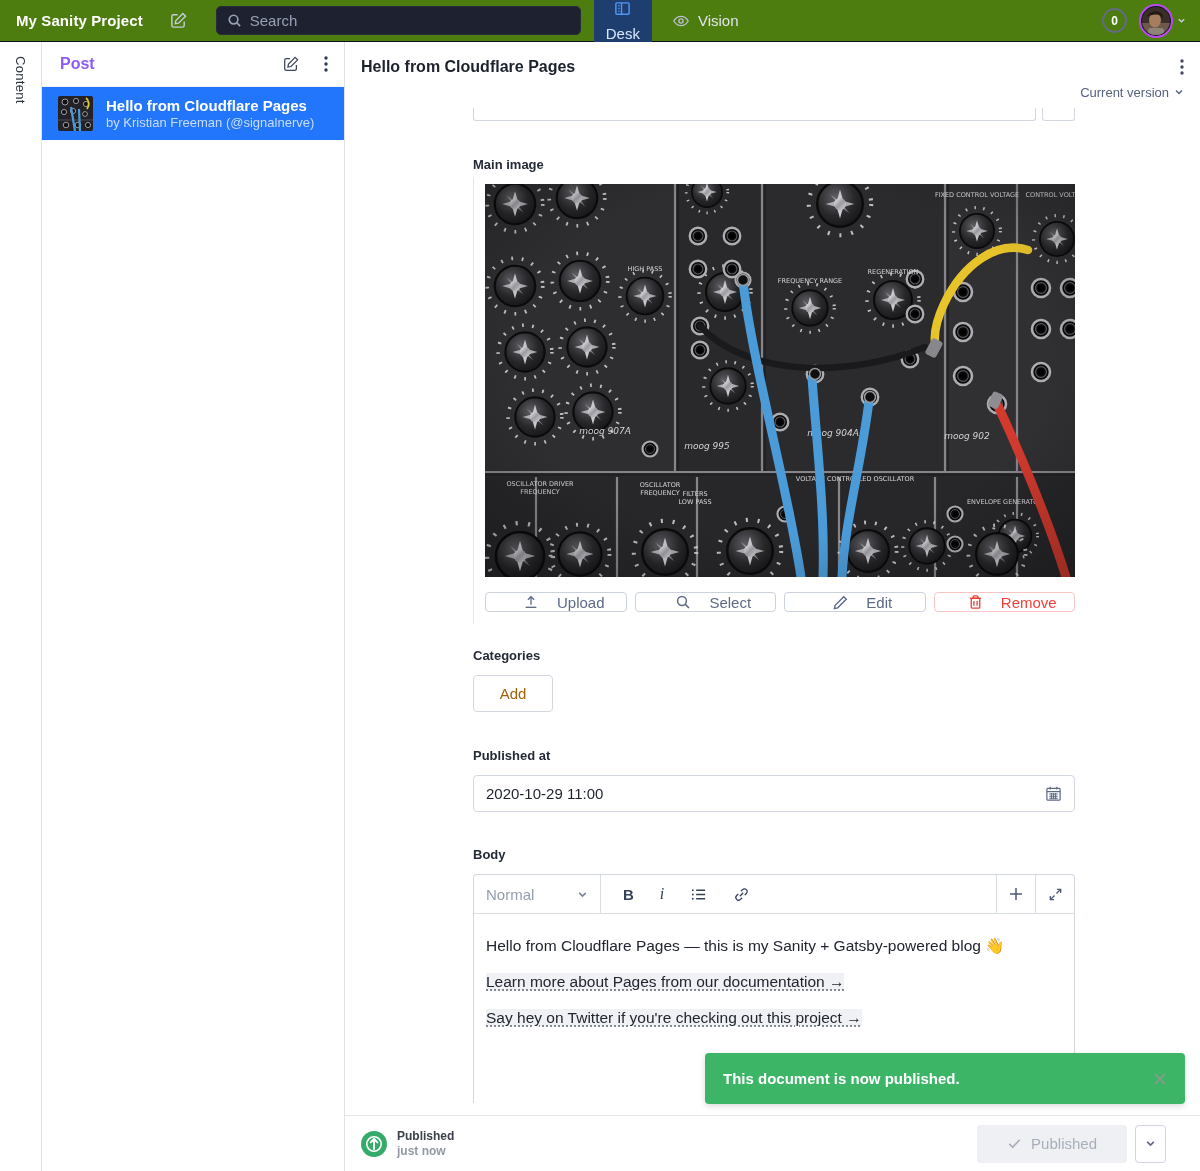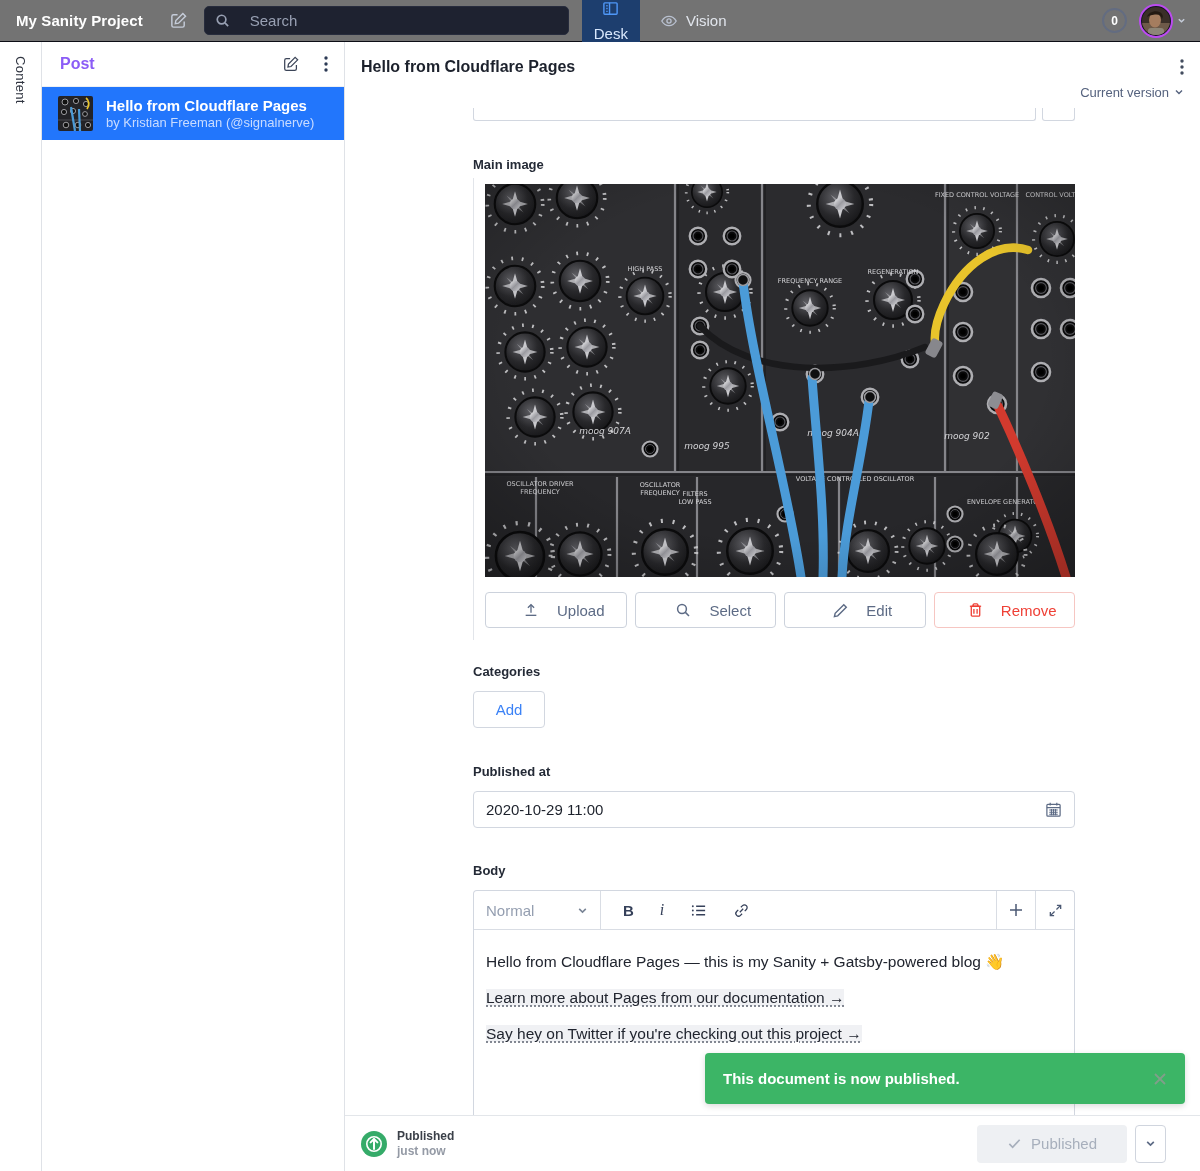--- a/index.html
+++ b/index.html
@@ -1,27 +1,27 @@
 <!DOCTYPE html>
 <html><head>
 <meta charset="utf-8">
 <style>
   * { box-sizing: border-box; margin: 0; padding: 0; }
   html,body { width:1200px; height:1171px; overflow:hidden; background:#fff;
     font-family:"Liberation Sans", sans-serif; }
   svg { display:block; }
 
   
-  .topbar { height:42px; background:#737373; display:flex; align-items:center;
+  .topbar { height:42px; background:#4d7c0f; display:flex; align-items:center;
     padding:0 14px 0 16px; color:#fff; border-bottom:1px solid #0c0d15; }
   .project-title { font-size:15px; font-weight:bold; letter-spacing:.1px; }
   .tb-edit { margin-left:26px; color:#c6cdda; cursor:pointer; }
-  .tb-search { margin-left:16px; width:365px; height:29px; background:#1e2230;
+  .tb-search { margin-left:28px; width:365px; height:29px; background:#1e2230;
     border:1px solid #272c3d; border-radius:5px; display:flex; align-items:center;
-    padding:0 10px; color:#98a0b3;gap:12px; }
+    padding:0 10px; color:#98a0b3; }
   .tb-search input { background:transparent; border:none; outline:none; color:#c7cdda;
     font-size:15px; margin-left:8px; width:100%; font-family:"Liberation Sans",sans-serif; }
   .tb-search input::placeholder { color:#98a0b3; }
   .tb-tab { display:flex; align-items:center; gap:8px; font-size:15px; padding:5px 12px;
     border-radius:4px; cursor:pointer; }
   .tb-tab.desk { margin-left:13px; background:#1d3e6e; color:#d9e8fd;flex-direction:column; }
   .tb-tab.desk .ticon { color:#4f97f8; }
   .tb-tab.vision { margin-left:8px; color:#e1e5ec; }
   .tb-tab.vision .ticon { color:#b9c1d0; }
   .tb-spacer { flex:1; }
@@ -76,27 +76,27 @@
   .field-label { font-size:13px; font-weight:bold; color:#242a36; }
   .lbl-mainimage { margin-top:36px; }
   .lbl-categories { margin-top:24px; }
   .lbl-published { margin-top:36px; }
   .lbl-body { margin-top:35px; }
 
   .img-field { margin-top:6px; border-left:1px solid #e2e5ea;
     padding:6px 0 12px 11px; }
   .main-photo { width:590px; height:393px; }
   .img-buttons { display:flex; gap:8px; margin-top:15px; }
-  .btn { flex:1; height:36px; border:1px solid #ccd2dc; border-radius:4px; background:#fff;
+  .btn { flex:1; height:20px; border:1px solid #ccd2dc; border-radius:4px; background:#fff;
     color:#5d6b85; font-size:15px; display:flex; align-items:center; justify-content:center;
     gap:18px; cursor:pointer; font-family:"Liberation Sans",sans-serif;padding-left:16px; }
   .btn-remove { color:#ef4036; border-color:#f6c6c2; }
 
-  .add-btn { margin-top:12px; width:72px; height:37px; border:1px solid #d2d7e0;
-    border-radius:4px; background:#fff; color:#3b82f6; font-size:15px; cursor:pointer;
+  .add-btn { margin-top:12px; width:80px; height:37px; border:1px solid #d2d7e0;
+    border-radius:4px; background:#fff; color:#a16207; font-size:15px; cursor:pointer;
     font-family:"Liberation Sans",sans-serif; }
 
   .date-input { margin-top:12px; height:37px; border:1px solid #d2d7e0; border-radius:4px;
     display:flex; align-items:center; padding:0 12px; cursor:text; }
   .date-value { font-size:15px; color:#1d222c; }
   .date-input .cal { margin-left:auto; color:#5d6b85; cursor:pointer; }
 
   .editor { margin-top:12px; border:1px solid #d2d7e0; border-radius:4px 4px 0 0;
     border-bottom:none; height:229px; }
   .ed-toolbar { height:39px; border-bottom:1px solid #d9dde4; display:flex; align-items:stretch; }

